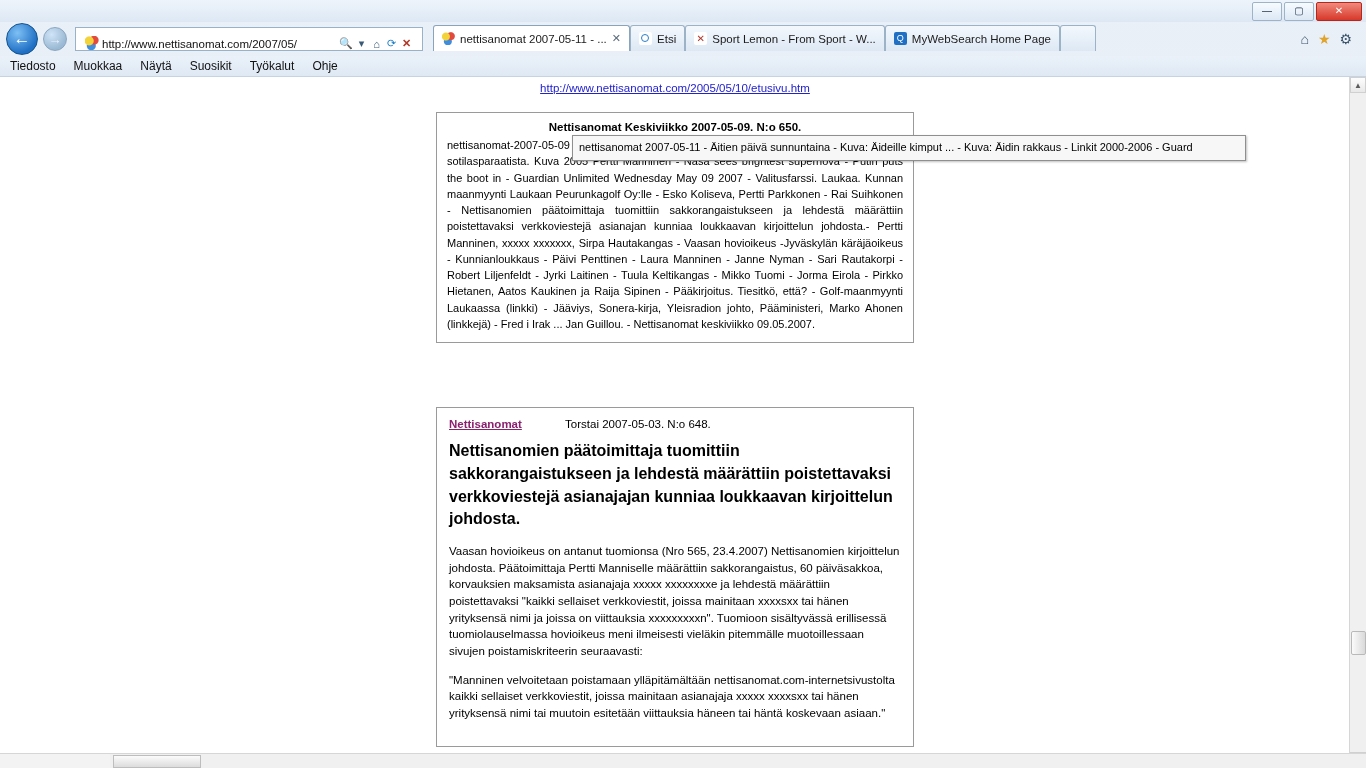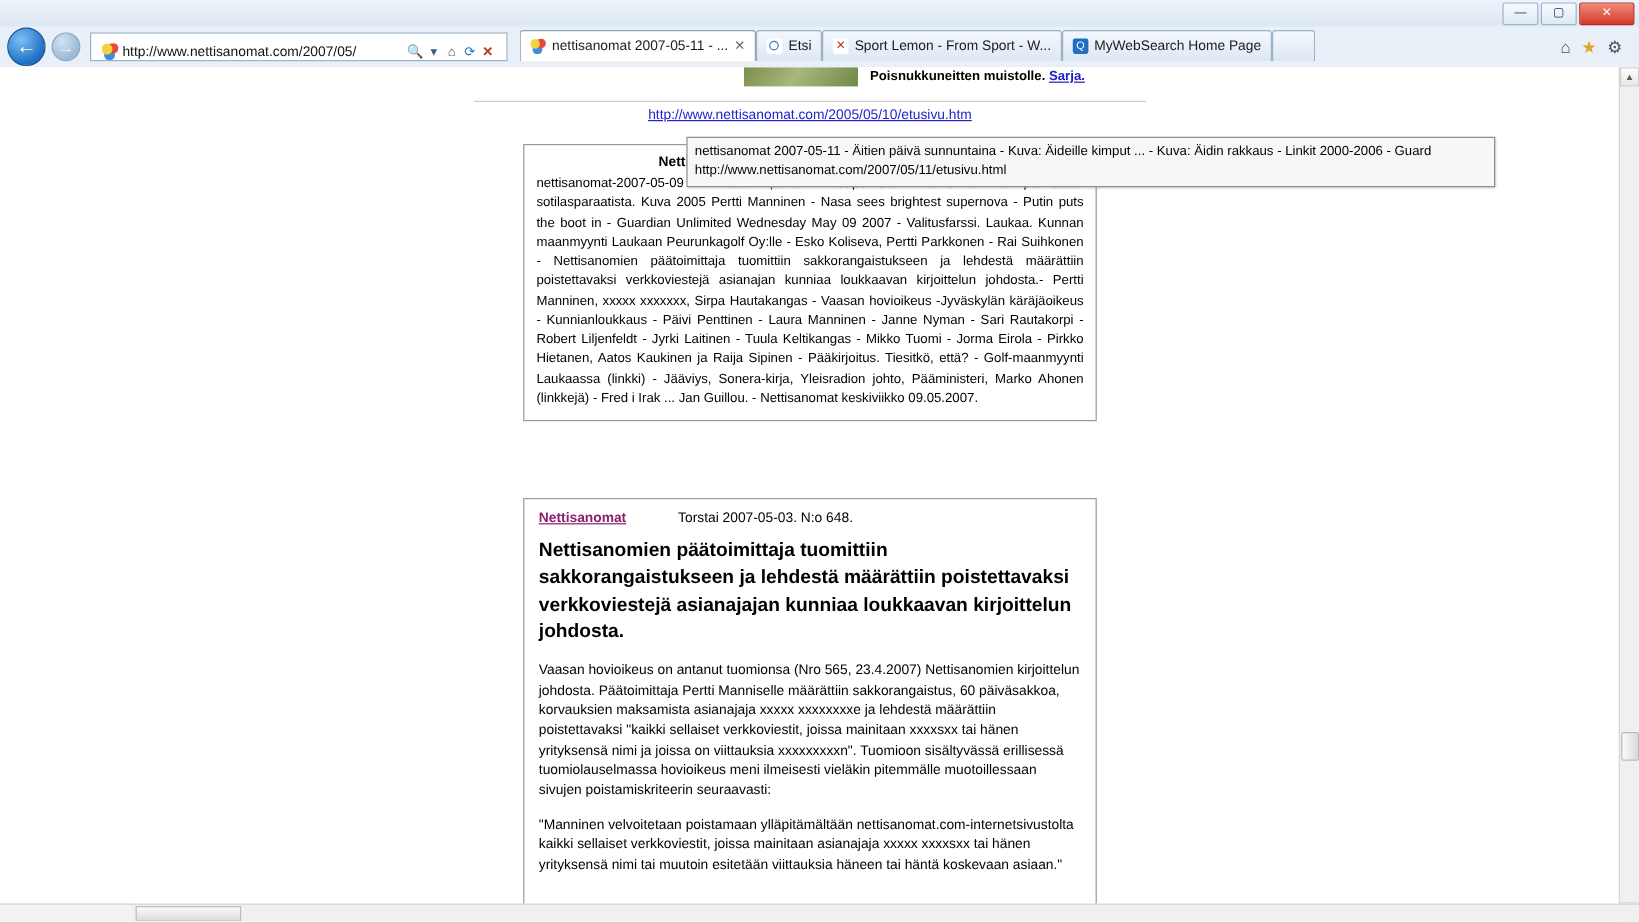--- a/index.html
+++ b/index.html
@@ -470,31 +470,32 @@
       <div class="tab-blank"></div>
     </div>
 
     <div class="right-icons">
       <span>⌂</span>
       <span class="icon-star">★</span>
       <span>⚙</span>
     </div>
   </div>
 
+  <div class="menubar">
+    <span>Tiedosto</span>
+    <span>Muokkaa</span>
+    <span>Näytä</span>
+    <span>Suosikit</span>
+    <span>Työkalut</span>
+    <span>Ohje</span>
+  </div>
 
   <div class="viewport">
     <div class="page">
 
-      <div class="top-clip">
-        <div class="top-thumb"></div>
-        <div class="top-caption">
-          <span>Poisnukkuneitten muistolle.</span>
-          <a href="#">Sarja.</a>
-        </div>
-      </div>
 
       <div class="content-col">
 
         <div class="arkisto-link">
           <a href="#">http://www.nettisanomat.com/2005/05/10/etusivu.htm</a>
         </div>
 
         <div class="card">
           <div class="card-head">Nettisanomat Keskiviikko 2007-05-09. N:o 650.</div>
           <div class="card-body">
@@ -513,21 +514,20 @@
           <div class="para">Vaasan hovioikeus on antanut tuomionsa (Nro 565, 23.4.2007) Nettisanomien kirjoittelun johdosta. Päätoimittaja Pertti Manniselle määrättiin sakkorangaistus, 60 päiväsakkoa, korvauksien maksamista asianajaja xxxxx xxxxxxxxe ja lehdestä määrättiin poistettavaksi "kaikki sellaiset verkkoviestit, joissa mainitaan xxxxsxx tai hänen yrityksensä nimi ja joissa on viittauksia xxxxxxxxxn". Tuomioon sisältyvässä erillisessä tuomiolauselmassa hovioikeus meni ilmeisesti vieläkin pitemmälle muotoillessaan sivujen poistamiskriteerin seuraavasti:</div>
           <div class="para">"Manninen velvoitetaan poistamaan ylläpitämältään nettisanomat.com-internetsivustolta kaikki sellaiset verkkoviestit, joissa mainitaan asianajaja xxxxx xxxxsxx tai hänen yrityksensä nimi tai muutoin esitetään viittauksia häneen tai häntä koskevaan asiaan."</div>
 
         </div>
 
       </div>
     </div>
 
     <div class="tooltip">
       <div>nettisanomat 2007-05-11 - Äitien päivä sunnuntaina - Kuva: Äideille kimput ... - Kuva: Äidin rakkaus - Linkit 2000-2006 - Guard</div>
-      <div>http://www.nettisanomat.com/2007/05/11/etusivu.html</div>
     </div>
 
     <div class="vscroll">
       <div class="arrow">▲</div>
       <div class="thumb"></div>
       <div class="arrow bottom">▼</div>
     </div>
 
     <div class="hscroll">
       <div class="hthumb"></div>

